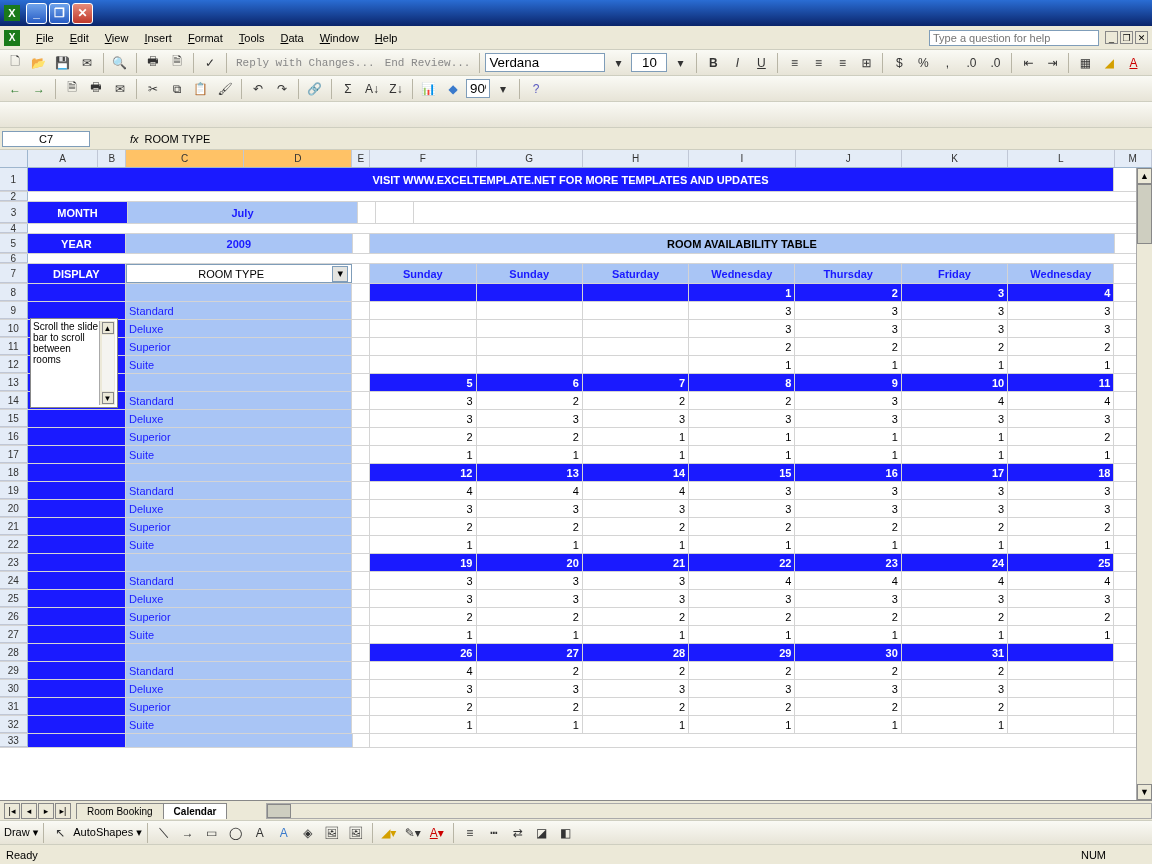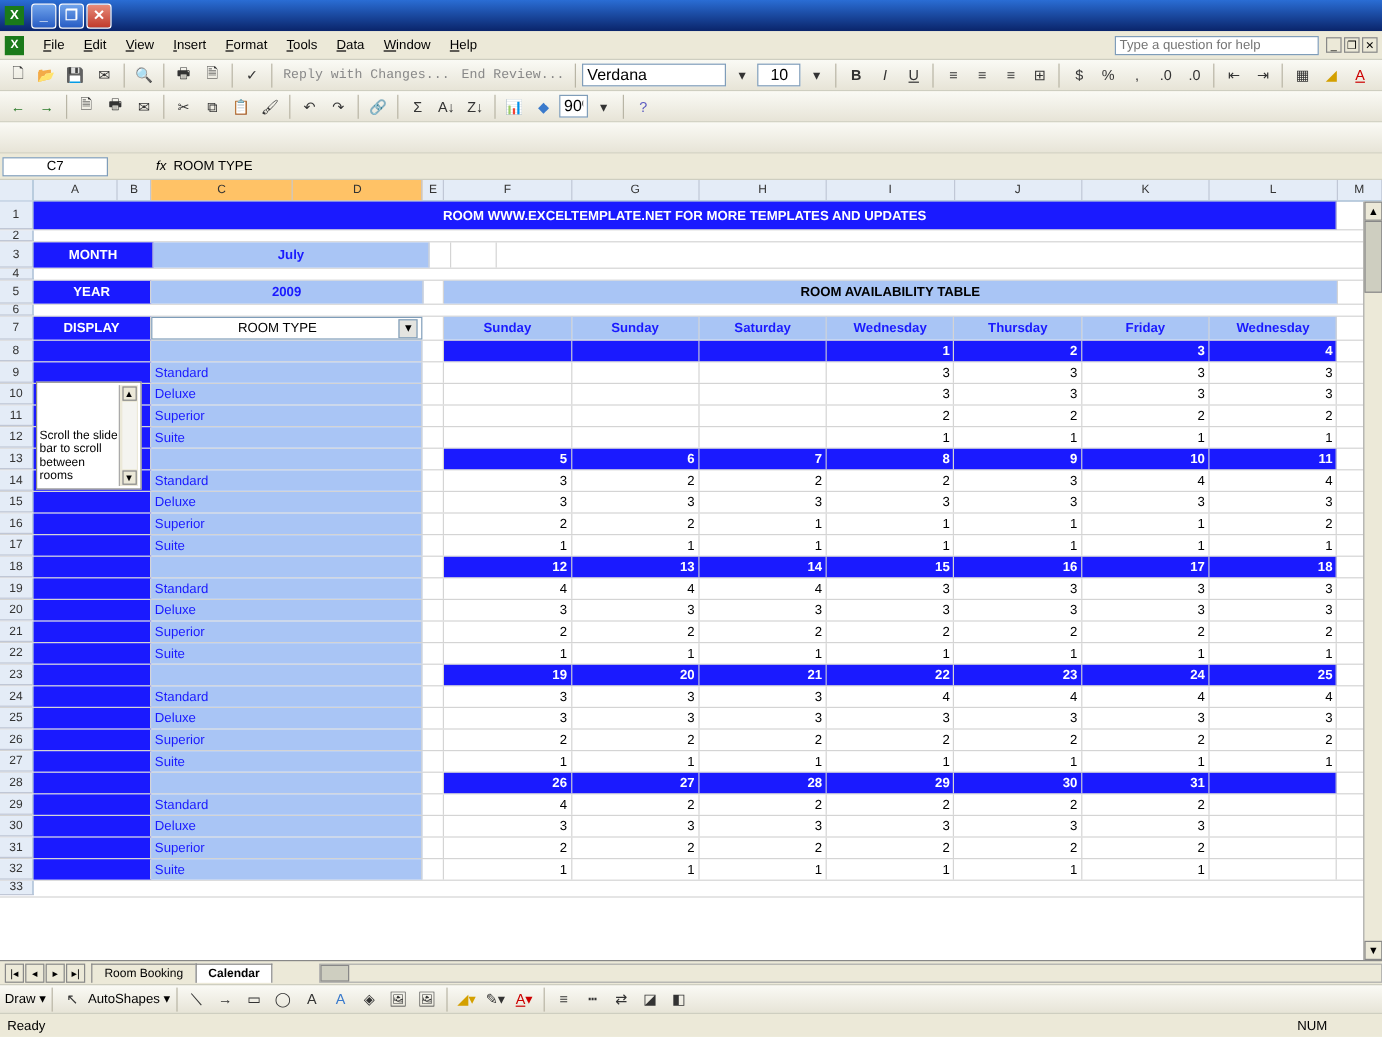--- a/index.html
+++ b/index.html
@@ -97,21 +97,21 @@
 .hdr-light { background:#a9c5f5; color:#000; font-weight:bold; justify-content:center;}
 .hdr-mid { background:#a9c5f5; color:#1a1aff; font-weight:bold; justify-content:center;}
 .date-row { background:#1a1aff; color:#fff; font-weight:bold; justify-content:flex-end;}
 .roomtype-col { background:#a9c5f5; color:#1a1aff; }
 .leftblue { background:#1a1aff; }
 
 .dd-cell { border:1px solid #7f9db9; background:#fff; display:flex; align-items:center; justify-content:center;}
 .dd-arrow { width:16px; height:16px; border:1px solid #7f9db9; background:#e4e4e0; margin-left:auto; display:flex;align-items:center;justify-content:center;}
 
 .scroll-hint { position:absolute; left:30px; top:168px; width:88px; height:90px; border:1px solid #888; background:#fff; font-size:10px; padding:2px; display:flex;}
-.scroll-hint .txt{ flex:1;margin-top:37px;}
+.scroll-hint .txt{ flex:1;}
 .scroll-hint .bar{ width:16px; border-left:1px solid #aaa; background:#ece9d8; display:flex;flex-direction:column;align-items:center;}
 .scroll-hint .bar span{border:1px solid #888;width:12px;height:12px;font-size:8px;display:flex;align-items:center;justify-content:center;margin:1px 0;}
 .scroll-hint .bar .track{flex:1;background:#f4f4f0;width:12px;}
 
 .sheet-tabs { height:20px; background:#ece9d8; display:flex; align-items:center; border-top:1px solid #888;}
 .sheet-nav { display:flex; margin:0 4px;}
 .sheet-nav span { width:16px;height:16px;border:1px solid #888;display:inline-flex;align-items:center;justify-content:center;font-size:9px;margin-right:1px;}
 .tab { padding:2px 10px; border:1px solid #888; border-bottom:none; background:#ece9d8; font-size:10px; margin-right:-1px;}
 .tab.active { background:#fff; font-weight:bold;}
 .hscroll { flex:1; margin-left:40px; height:16px; background:#ece9d8; border:1px solid #aaa; position:relative;}
@@ -263,21 +263,21 @@
         <div class="colhdr col-G" style="width: 108px;">G</div>
         <div class="colhdr col-H" style="width: 108px;">H</div>
         <div class="colhdr col-I" style="width: 108px;">I</div>
         <div class="colhdr col-J" style="width: 108px;">J</div>
         <div class="colhdr col-K" style="width: 108px;">K</div>
         <div class="colhdr col-L" style="width: 108px;">L</div>
         <div class="colhdr col-M" style="width: 38px;">M</div>
       </div>
       <div class="gridrow" style="height: 24px;">
         <div class="rowhdr">1</div>
-        <div class="cell banner1" style="width: 1104px;">ROOM WWW.EXCELTEMPLATE.NET FOR MORE TEMPLATES AND UPDATES</div>
+        <div class="cell banner1" style="width: 1104px;">VISIT WWW.EXCELTEMPLATE.NET FOR MORE TEMPLATES AND UPDATES</div>
         <div class="cell " style="width: 38px;"></div>
       </div>
       <div class="gridrow" style="height: 10px;">
         <div class="rowhdr">2</div>
         <div class="cell " style="width: 1142px;"></div>
       </div>
       <div class="gridrow" style="height: 22px;">
         <div class="rowhdr">3</div>
         <div class="cell hdr-dark" style="width: 100px;">MONTH</div>
         <div class="cell hdr-mid" style="width: 230px;">July</div>
@@ -660,21 +660,21 @@
         <div class="cell " style="width: 18px;"></div>
         <div class="cell r" style="width: 108px;">1</div>
         <div class="cell r" style="width: 108px;">1</div>
         <div class="cell r" style="width: 108px;">1</div>
         <div class="cell r" style="width: 108px;">1</div>
         <div class="cell r" style="width: 108px;">1</div>
         <div class="cell r" style="width: 108px;">1</div>
         <div class="cell r" style="width: 108px;"></div>
         <div class="cell " style="width: 38px;"></div>
       </div>
-      <div class="gridrow" style="height: 14px; flex-direction: column;">
+      <div class="gridrow" style="height: 14px;">
         <div class="rowhdr">33</div>
         <div class="cell leftblue" style="width: 100px;"></div>
         <div class="cell roomtype-col" style="width: 230px;"></div>
         <div class="cell " style="width: 18px;"></div>
         <div class="cell " style="width: 794px;"></div>
       </div>
     </div>
   <div class="vscroll">
     <div class="btn">▲</div>
     <div class="track">

